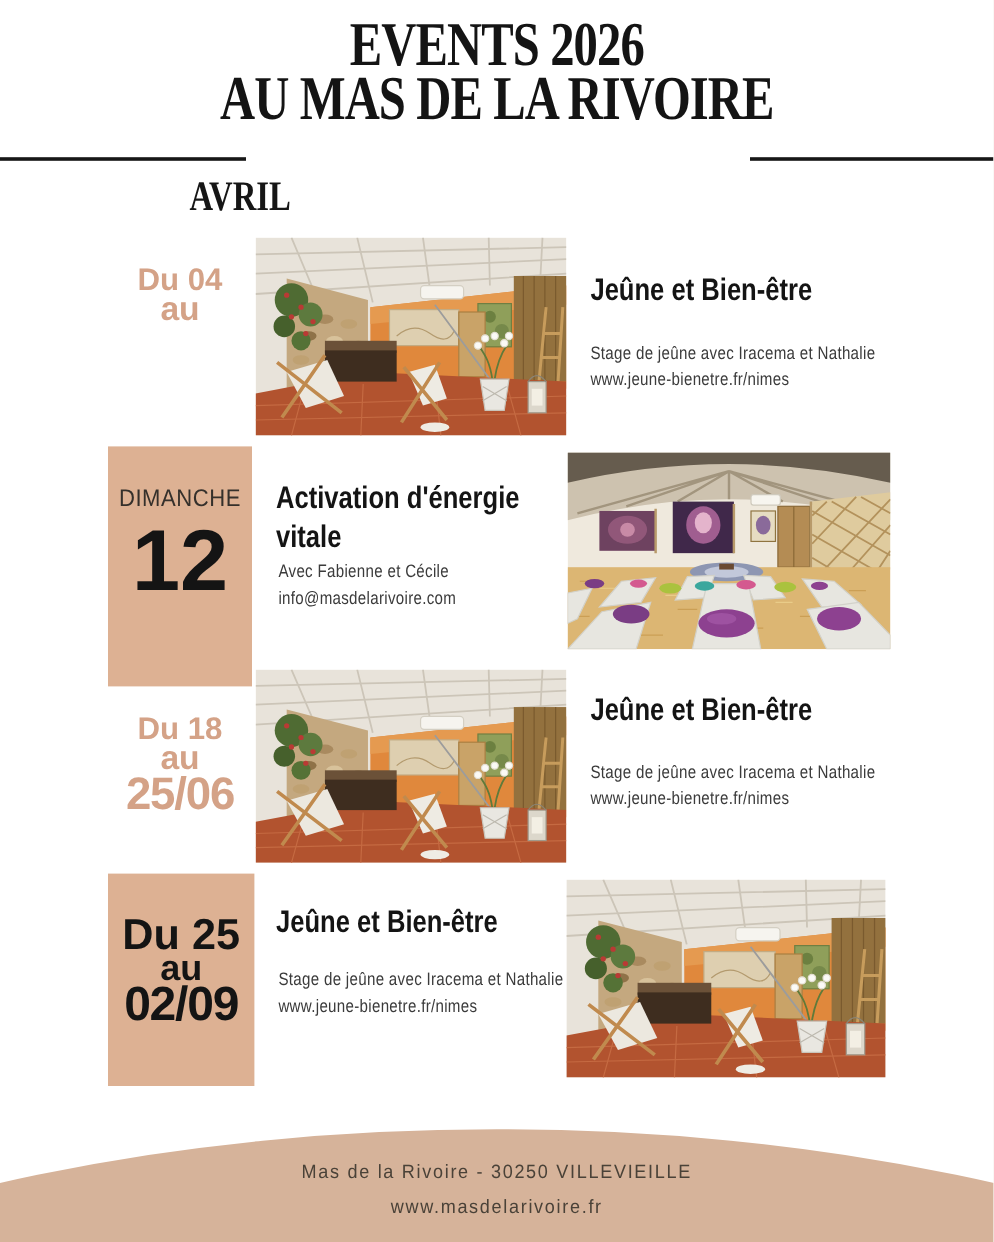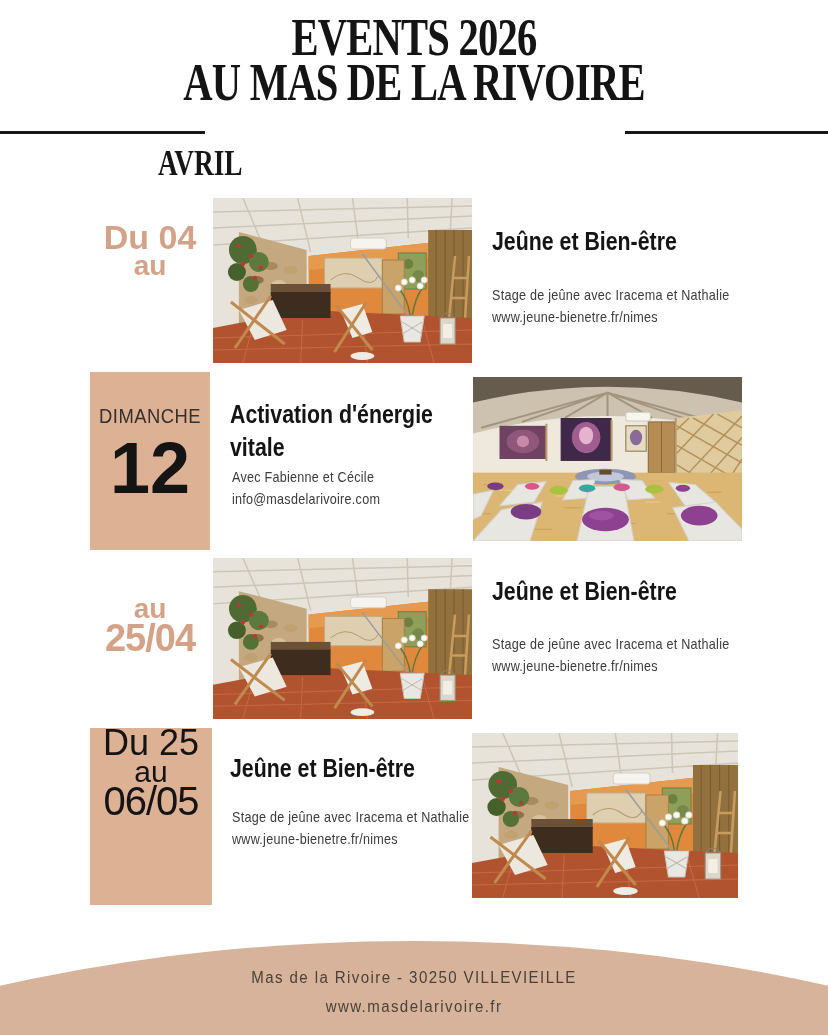--- a/index.html
+++ b/index.html
@@ -18,33 +18,33 @@
   .rule-left{left:0;width:205px;}
   .rule-right{right:0;width:203px;}
   .month{
     position:absolute;top:146px;left:158px;
     font-family:"Liberation Serif",serif;font-weight:bold;color:#161616;
     font-size:35px;line-height:1;transform:scaleX(0.78);transform-origin:0 0;
   }
   
   .datecol{position:absolute;width:120px;text-align:center;font-weight:bold;
     color:#d4a287;line-height:0.9;}
-  .datecol .d-big{font-size:34px;}
+  .datecol .d-big{font-size:26px;}
   .datecol .d-mid{font-size:28px;}
   .datecol .d-end{font-size:38px;letter-spacing:-1px;}
   .e1-date{left:90px;top:222px;}
   .e3-date{left:90px;top:596px;}
   
   .badge{position:absolute;background:#ddb193;text-align:center;}
-  .e2-box{left:90px;top:372px;width:120px;height:178px;}
+  .e2-box{left:90px;top:372px;width:120px;height:200px;}
   .e4-box{left:90px;top:728px;width:122px;height:177px;}
   .badge-day{margin-top:33px;font-size:20px;color:#35302b;letter-spacing:0.5px;
     transform:scaleX(0.92);}
   .badge-num{margin-top:4px;font-size:72px;font-weight:bold;color:#141414;line-height:1;}
-  .badge-dates{font-weight:normal;color:#141414;line-height:0.85;}
+  .badge-dates{margin-top:36px;font-weight:bold;color:#141414;line-height:0.85;}
   .badge-dates .d-big{font-size:36px;}
   .badge-dates .d-mid{font-size:30px;}
   .badge-dates .d-end{font-size:40px;letter-spacing:-1px;}
   
   .photo{position:absolute;display:block;}
   .p1{left:213px;top:198px;width:259px;height:165px;}
   .p2{left:473px;top:377px;width:269px;height:164px;}
   .p3{left:213px;top:558px;width:259px;height:161px;}
   .p4{left:472px;top:733px;width:266px;height:165px;}
   .photo svg{width:100%;height:100%;display:block;}
@@ -248,39 +248,40 @@
     <div>Avec Fabienne et Cécile</div>
     <div>info@masdelarivoire.com</div>
   </div>
   <div class="photo p2">
     <svg viewBox="0 0 264 168" preserveAspectRatio="none">
         <use href="#ph-yurt"></use>
       </svg>
   </div>
 
   <div class="datecol e3-date">
+    <div class="d-big">Du 18</div>
     <div class="d-mid">au</div>
-    <div class="d-end">25/04</div>
+    <div class="d-end">25/06</div>
   </div>
   <div class="photo p3">
     <svg viewBox="0 0 260 165" preserveAspectRatio="none">
         <use href="#ph-well"></use>
       </svg>
   </div>
   <div class="etitle t3">Jeûne et Bien-être</div>
   <div class="edesc d3">
     <div>Stage de jeûne avec Iracema et Nathalie</div>
     <div>www.jeune-bienetre.fr/nimes</div>
   </div>
 
   <div class="badge e4-box">
     <div class="badge-dates">
       <div class="d-big">Du 25</div>
       <div class="d-mid">au</div>
-      <div class="d-end">06/05</div>
+      <div class="d-end">02/09</div>
     </div>
   </div>
   <div class="etitle t4">Jeûne et Bien-être</div>
   <div class="edesc d4">
     <div>Stage de jeûne avec Iracema et Nathalie</div>
     <div>www.jeune-bienetre.fr/nimes</div>
   </div>
   <div class="photo p4">
     <svg viewBox="0 0 260 165" preserveAspectRatio="none">
         <use href="#ph-well"></use>

